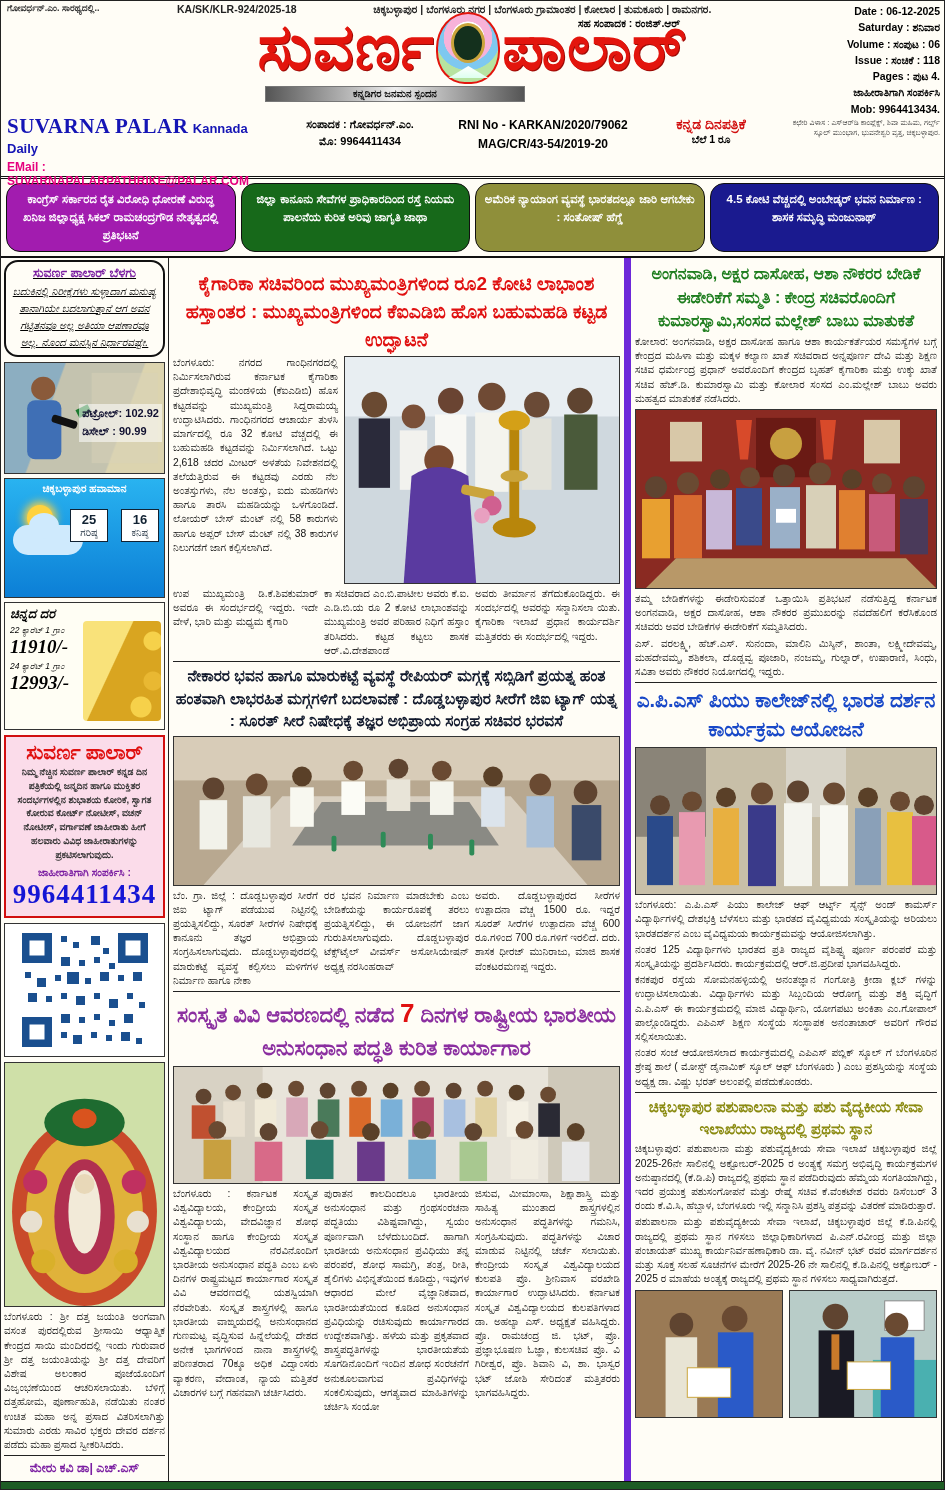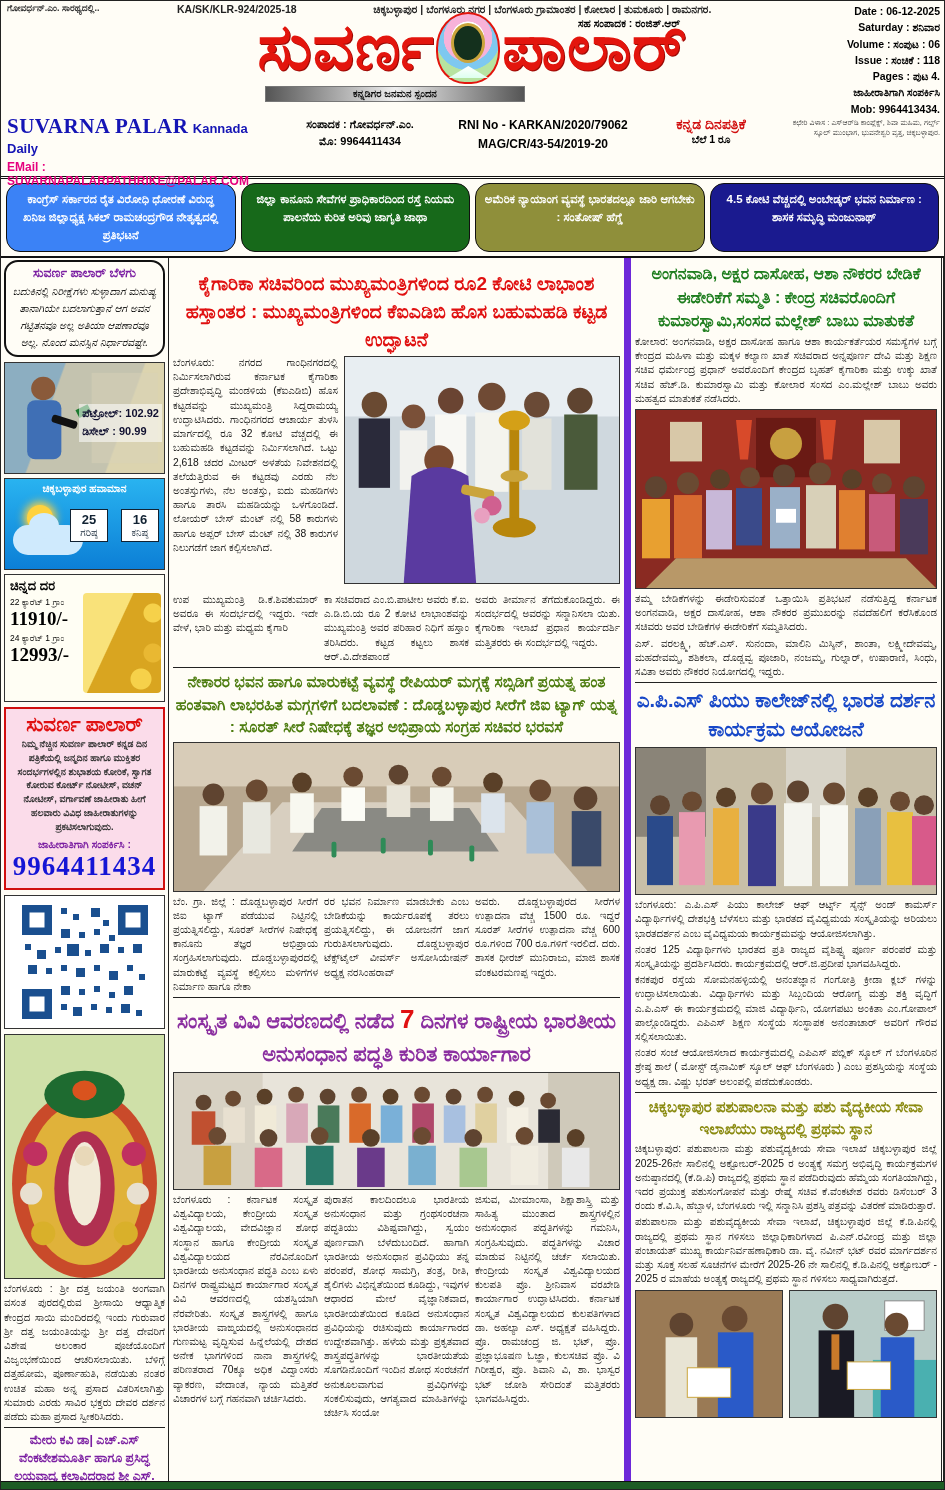--- a/index.html
+++ b/index.html
@@ -48,42 +48,42 @@
   .col-left { width:168px; flex:0 0 auto; border-right:1px solid #222; padding:2px 3px; }
   .col-mid { width:462px; flex:0 0 auto; border-right:7px solid #6d28d9; padding:10px 4px; }
   .col-right { flex:1; padding:2px 4px 2px 4px; border-right:3px double #222; }
   .body-txt { font-size:10.3px; line-height:1.38; text-align:justify; color:#111; }
   .cols-row { display:flex; gap:6px; }
   .cols-row > div { flex:1; }
   .rule { border-top:1px solid #222; margin:3px 0; }
   
   .headline { text-align:center; font-weight:bold; line-height:1.45; margin:2px 0 3px; }
   .h-red { color:#e01010; font-size:19px; }
-  .h-red2 { color:#4d7c0f; font-size:15.5px; }
+  .h-red2 { color:#0f172a; font-size:15.5px; }
   .h-green { color:#1e7d1e; font-size:16px; }
   .h-blue { color:#1848c8; font-size:20px; }
   .h-purple { color:#8b2fa0; font-size:21px; }
   .h-olive { color:#8a8a10; font-size:15px; }
   .h-num { color:#e01010; font-size:26px; }
   
-  .quote-box { border:2px solid #111; border-radius:14px; padding:4px 5px; text-align:center; }
+  .quote-box { border:2px solid #111; border-radius:14px; padding:4px 5px; text-align:center;text-decoration:underline; }
   .quote-title { color:#7b1fa2; font-weight:bold; font-size:12.5px; }
   .quote-txt { font-size:10.5px; font-style:italic; line-height:1.6; margin-top:2px; }
   .photo { position:relative; border:1px solid #333; overflow:hidden; }
   .fuel-prices { position:absolute; right:2px; top:38%; font-weight:bold; font-size:11px; color:#101030;
                  background:rgba(255,255,255,0.55); padding:1px 3px; line-height:1.6; text-align:left; }
-  .weather { background:linear-gradient(#29b3f0,#0c7fd6); border:1px solid #333; color:#fff; padding:3px; margin-top:4px; position:relative; height:92px; }
+  .weather { background:linear-gradient(#29b3f0,#0c7fd6); border:1px solid #333; color:#fff; padding:3px; margin-top:4px; position:relative; height:120px; }
   .weather-title { font-size:10.5px; font-weight:bold; text-align:center; color:#123; }
   .sun { position:absolute; left:22px; top:26px; width:26px; height:26px; border-radius:50%; background:#ffd23e; box-shadow:0 0 8px 3px #ffd23e; }
   .cloud { position:absolute; left:8px; top:46px; width:70px; height:30px; background:#cfeafd; border-radius:18px; }
   .cloud:after { content:""; position:absolute; left:16px; top:-12px; width:30px; height:26px; background:#cfeafd; border-radius:50%; }
   .w-vals { position:absolute; right:5px; top:30px; display:flex; gap:13px; }
   .w-cell { background:#fff; color:#123; border:1px solid #123; width:38px; text-align:center; font-size:10px; padding:2px 0; }
   .w-cell b { display:block; font-size:13px; }
-  .gold { border:1px solid #333; margin-top:4px; position:relative; height:128px; background:#fffef4; padding:3px 5px; }
+  .gold { border:1px solid #333; margin-top:4px; position:relative; height:128px; background:#fffef4; padding:3px 5px;font-style:italic; }
   .gold-title { font-weight:bold; font-size:13px; }
   .gold-sub { font-size:8.5px; margin-top:3px; }
   .gold-price { font-family:"Liberation Serif",serif; font-size:19px; font-weight:bold; }
   .goldbars { position:absolute; right:3px; top:18px; width:78px; height:100px;
        background:
         radial-gradient(circle at 70px 20px,#f6d14a 0 9px,transparent 10px),
         radial-gradient(circle at 58px 86px,#f6d14a 0 10px,transparent 11px),
         radial-gradient(circle at 70px 60px,#e9b832 0 9px,transparent 10px),
         linear-gradient(115deg,#f9e27a 0 40%,#d9a520 41% 100%);
        border-radius:4px; }
@@ -144,21 +144,21 @@
       <div>Volume : ಸಂಪುಟ : 06</div>
       <div>Issue : ಸಂಚಿಕೆ : 118</div>
       <div>Pages : ಪುಟ 4.</div>
       <div>ಜಾಹೀರಾತಿಗಾಗಿ ಸಂಪರ್ಕಿಸಿ</div>
       <div>Mob: 9964413434.</div>
       <div class="addr">ಕಛೇರಿ ವಿಳಾಸ : ಎಸ್‌ಆರ್‌ಡಿ ಕಾಂಪ್ಲೆಕ್ಸ್, ಶಿವಾ ಮಹಿಮ, ಗರ್ಲ್ಸ್ ಸ್ಕೂಲ್ ಮುಂಭಾಗ, ಭುವನೇಶ್ವರಿ ವೃತ್ತ, ಚಿಕ್ಕಬಳ್ಳಾಪುರ.</div>
     </div>
   </div>
 
   <div class="boxes">
-    <div class="nbox" style="background:#3b82f6">ಕಾಂಗ್ರೆಸ್ ಸರ್ಕಾರದ ರೈತ ವಿರೋಧಿ ಧೋರಣೆ ವಿರುದ್ಧ ಖನಿಜ ಜಿಲ್ಲಾಧ್ಯಕ್ಷ ಸಿಕಲ್ ರಾಮಚಂದ್ರಗೌಡ ನೇತೃತ್ವದಲ್ಲಿ ಪ್ರತಿಭಟನೆ</div>
+    <div class="nbox" style="background:#a21caf">ಕಾಂಗ್ರೆಸ್ ಸರ್ಕಾರದ ರೈತ ವಿರೋಧಿ ಧೋರಣೆ ವಿರುದ್ಧ ಖನಿಜ ಜಿಲ್ಲಾಧ್ಯಕ್ಷ ಸಿಕಲ್ ರಾಮಚಂದ್ರಗೌಡ ನೇತೃತ್ವದಲ್ಲಿ ಪ್ರತಿಭಟನೆ</div>
     <div class="nbox" style="background:#17691a">ಜಿಲ್ಲಾ ಕಾನೂನು ಸೇವೆಗಳ ಪ್ರಾಧಿಕಾರದಿಂದ ರಸ್ತೆ ನಿಯಮ ಪಾಲನೆಯ ಕುರಿತ ಅರಿವು ಜಾಗೃತಿ ಜಾಥಾ</div>
     <div class="nbox" style="background:#8f8f3a">ಅಮೆರಿಕ ನ್ಯಾಯಾಂಗ ವ್ಯವಸ್ಥೆ ಭಾರತದಲ್ಲೂ ಜಾರಿ ಆಗಬೇಕು : ಸಂತೋಷ್ ಹೆಗ್ಡೆ</div>
     <div class="nbox" style="background:#1a1a8f">4.5 ಕೋಟಿ ವೆಚ್ಚದಲ್ಲಿ ಅಂಬೇಡ್ಕರ್ ಭವನ ನಿರ್ಮಾಣ : ಶಾಸಕ ಸಮೃದ್ಧಿ ಮಂಜುನಾಥ್</div>
   </div>
 
   <div class="content">
 
     <div class="col-left">
       <div class="quote-box">
         <div class="quote-title">ಸುವರ್ಣ ಪಾಲಾರ್ ಬೆಳಗು</div>
@@ -298,21 +298,21 @@
             <rect x="120" y="128" width="34" height="10" rx="4" fill="#caa43b" transform="rotate(12 120 128)"></rect>
             <rect x="168" y="70" width="10" height="100" fill="#b8860b"></rect>
             <ellipse cx="173" cy="64" rx="16" ry="10" fill="#d4a017"></ellipse>
             <ellipse cx="173" cy="172" rx="22" ry="10" fill="#b8860b"></ellipse>
             <ellipse cx="173" cy="120" rx="14" ry="6" fill="#caa43b"></ellipse>
             <circle cx="150" cy="150" r="10" fill="#d06090"></circle>
               <circle cx="140" cy="160" r="8" fill="#e8a0c0"></circle>
           </svg>
         </div>
       </div>
-      <div class="cols-row" style="margin-top:9px">
+      <div class="cols-row" style="margin-top:3px">
         <div class="body-txt">ಉಪ ಮುಖ್ಯಮಂತ್ರಿ ಡಿ.ಕೆ.ಶಿವಕುಮಾರ್ ಅವರೂ ಈ ಸಂದರ್ಭದಲ್ಲಿ ಇದ್ದರು. ಇದೇ ವೇಳೆ, ಭಾರಿ ಮತ್ತು ಮಧ್ಯಮ ಕೈಗಾರಿ</div>
         <div class="body-txt">ಕಾ ಸಚಿವರಾದ ಎಂ.ಬಿ.ಪಾಟೀಲ ಅವರು ಕೆ.ಐ. ಎ.ಡಿ.ಬಿ.ಯ ರೂ 2 ಕೋಟಿ ಲಾಭಾಂಶವನ್ನು ಮುಖ್ಯಮಂತ್ರಿ ಅವರ ಪರಿಹಾರ ನಿಧಿಗೆ ಹಸ್ತಾಂ ತರಿಸಿದರು. ಕಟ್ಟಡ ಕಟ್ಟಲು ಶಾಸಕ ಆರ್.ವಿ.ದೇಶಪಾಂಡೆ</div>
         <div class="body-txt">ಅವರು ತೀರ್ಮಾನ ತೆಗೆದುಕೊಂಡಿದ್ದರು. ಈ ಸಂದರ್ಭದಲ್ಲಿ ಅವರನ್ನು ಸನ್ಮಾನಿಸಲಾ ಯಿತು. ಕೈಗಾರಿಕಾ ಇಲಾಖೆ ಪ್ರಧಾನ ಕಾರ್ಯದರ್ಶಿ ಮತ್ತಿತರರು ಈ ಸಂದರ್ಭದಲ್ಲಿ ಇದ್ದರು.</div>
       </div>
       <div class="rule"></div>
       <div class="headline h-red2">ನೇಕಾರರ ಭವನ ಹಾಗೂ ಮಾರುಕಟ್ಟೆ ವ್ಯವಸ್ಥೆ ರೇಪಿಯರ್ ಮಗ್ಗಕ್ಕೆ ಸಬ್ಸಿಡಿಗೆ ಪ್ರಯತ್ನ ಹಂತ ಹಂತವಾಗಿ ಲಾಭರಹಿತ ಮಗ್ಗಗಳಿಗೆ ಬದಲಾವಣೆ : ದೊಡ್ಡಬಳ್ಳಾಪುರ ಸೀರೆಗೆ ಜಿಐ ಟ್ಯಾಗ್ ಯತ್ನ : ಸೂರತ್ ಸೀರೆ ನಿಷೇಧಕ್ಕೆ ತಜ್ಞರ ಅಭಿಪ್ರಾಯ ಸಂಗ್ರಹ ಸಚಿವರ ಭರವಸೆ</div>
       <div class="photo" style="height:150px;">
         <svg width="100%" height="100%" viewBox="0 0 452 150" preserveAspectRatio="none">
           <rect width="452" height="150" fill="#b8a890"></rect>
           <rect y="0" width="452" height="44" fill="#d8ccb8"></rect>

